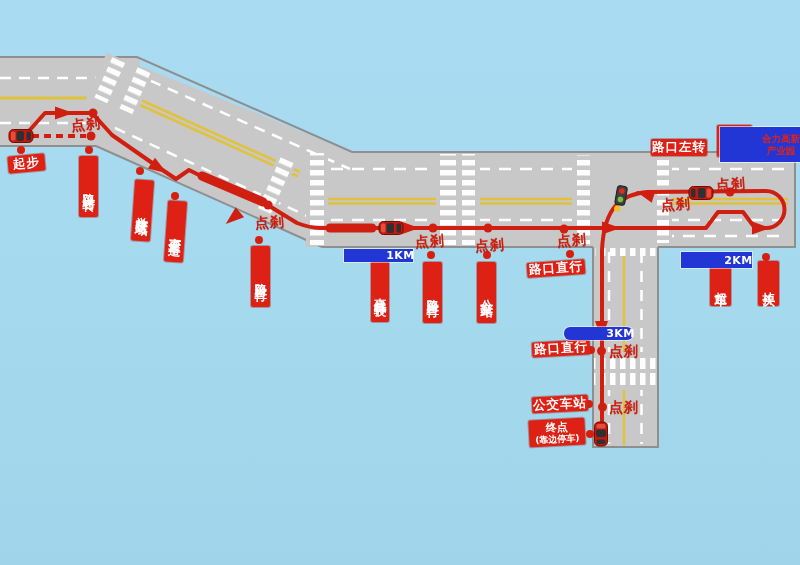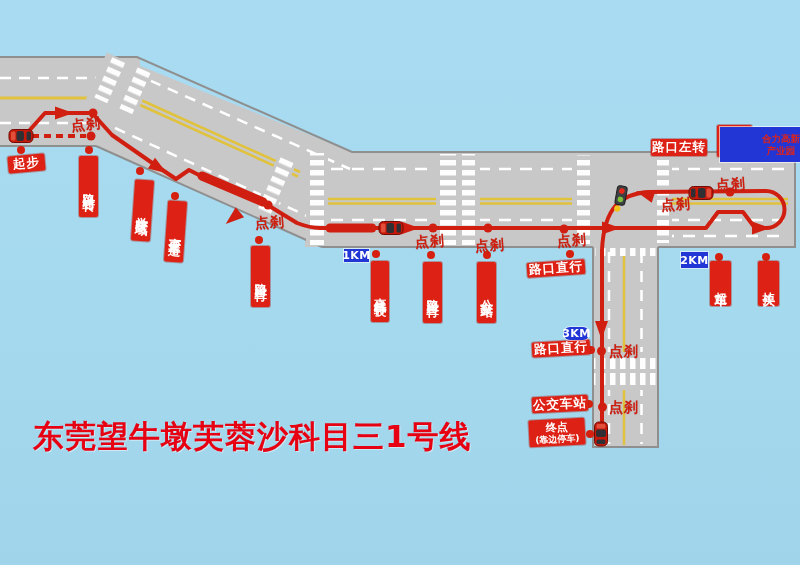--- a/index.html
+++ b/index.html
@@ -21,21 +21,21 @@
     font-size:12.5px;letter-spacing:2px;padding:2px 0;
   }
   .brake{
     position:absolute;color:#cf1d0e;font-weight:bold;font-size:14px;
     letter-spacing:1px;white-space:nowrap;
     text-shadow:0 0 1px rgba(120,10,5,.4);
   }
   .badge{
     position:absolute;background:#2236d6;color:#fff;font-weight:bold;
     font-size:11px;display:flex;align-items:center;justify-content:center;
-    letter-spacing:.5px;box-shadow:0 0 0 1px rgba(255,255,255,.5);
+    letter-spacing:.5px;box-shadow:0 0 0 1px rgba(255,255,255,.5);padding-left:44px;
   }
   .park{
     position:absolute;background:#2236d6;color:#e02318;font-weight:bold;
     font-size:9.5px;display:flex;flex-direction:column;align-items:center;
     justify-content:center;line-height:1.25;box-shadow:0 0 0 1px rgba(255,255,255,.6);
   }
   .end-box{
     position:absolute;background:#dd2114;color:#fff;font-weight:bold;
     display:flex;flex-direction:column;align-items:center;justify-content:center;
     line-height:1.2;border-radius:2px;box-shadow:0 0 0 1px rgba(170,20,10,.35);
@@ -236,15 +236,14 @@
   <div class="brake" style="left:71px;top:116px;transform:rotate(-6deg);">点刹</div>
   <div class="brake" style="left:255px;top:214px;transform:rotate(-4deg);">点刹</div>
   <div class="brake" style="left:415px;top:233px;transform:rotate(-4deg);">点刹</div>
   <div class="brake" style="left:475px;top:237px;transform:rotate(-4deg);">点刹</div>
   <div class="brake" style="left:557px;top:232px;transform:rotate(-4deg);">点刹</div>
   <div class="brake" style="left:661px;top:196px;transform:rotate(-4deg);">点刹</div>
   <div class="brake" style="left:716px;top:176px;transform:rotate(-4deg);">点刹</div>
   <div class="brake" style="left:609px;top:343px;">点刹</div>
   <div class="brake" style="left:609px;top:399px;">点刹</div>
 
-  <div class="title" style="left:33px;top:416px;">东莞望牛墩芙蓉沙科目三1号线</div>
 
 </div>
 
 </body></html>

